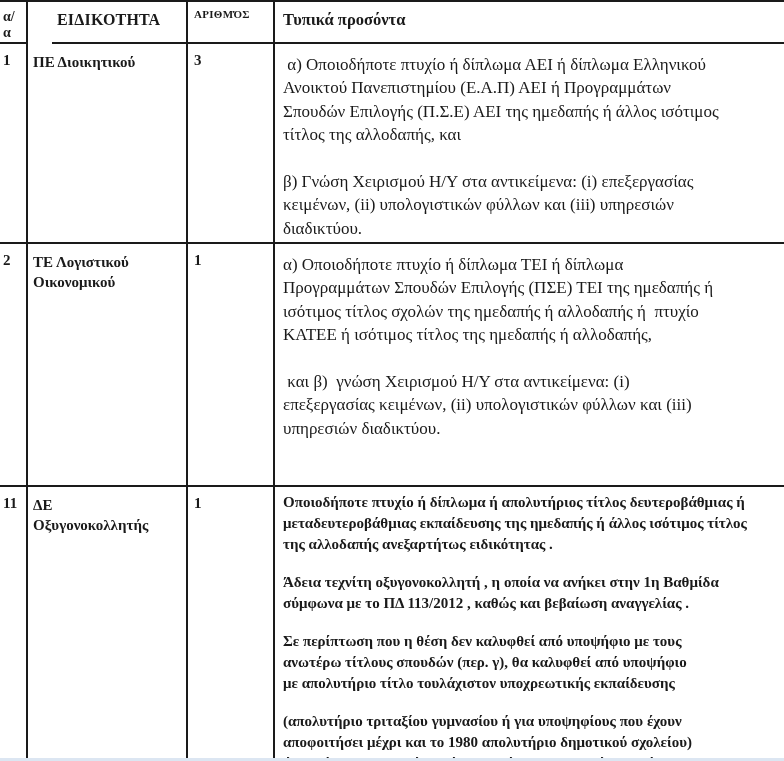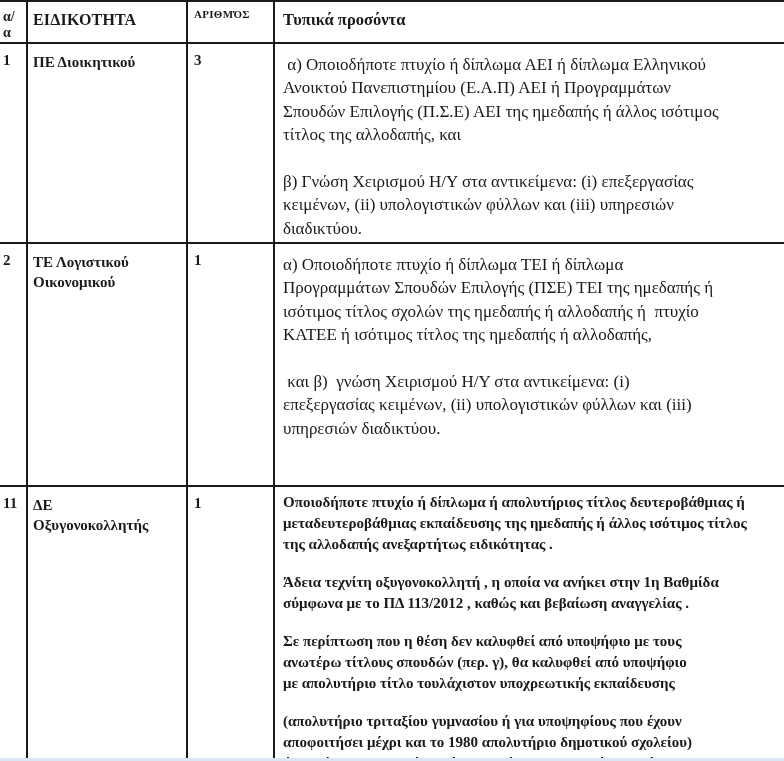--- a/index.html
+++ b/index.html
@@ -47,21 +47,21 @@
     padding: 9px 4px 0 8px;
     font-size: 17px;
     line-height: 1.38;
   }
   .c-quals p {
     margin: 0 0 23px 0;
     white-space: pre-wrap;
   }
   
   .hdr.c-index { font-size: 14px; padding-top: 7px; }
-  .hdr.c-spec  { font-size: 16px; padding-top: 7px; letter-spacing: 0.2px; }
+  .hdr.c-spec  { font-size: 16px; padding-top: 7px; letter-spacing: 0.2px; margin-left: 24px; }
   .hdr.c-num   { font-size: 11px; padding-top: 6px; letter-spacing: 0.3px; }
   .hdr.c-quals { font-size: 16.5px; font-weight: bold; padding-top: 7px; }
   
   .c-quals.bold-quals {
     font-weight: bold;
     font-size: 15px;
     line-height: 1.4;
     padding-top: 5px;
   }
   .c-quals.bold-quals p { margin: 0 0 17px 0; }

